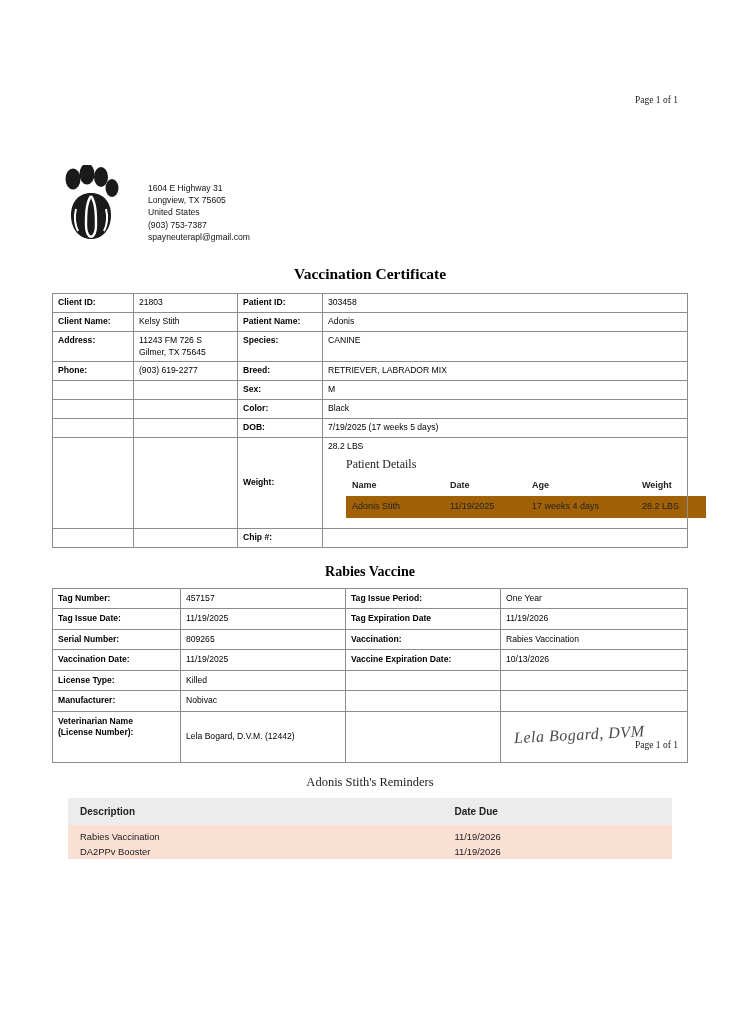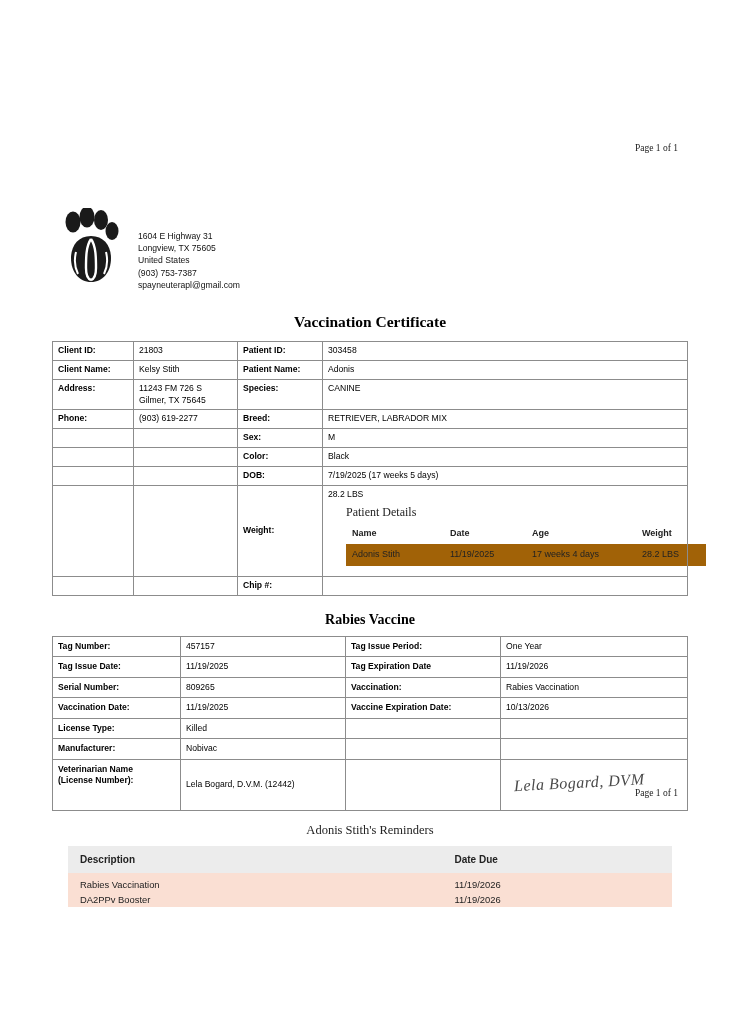--- a/index.html
+++ b/index.html
@@ -13,21 +13,20 @@
     font-family: "Liberation Sans", sans-serif;
     color: #000;
     position: relative;
     overflow: hidden;
   }
   .page {
     position: relative;
     width: 730px;
     height: 768px;
     box-sizing: border-box;
-    margin-top: 48px;
   }
   .page-num {
     position: absolute;
     right: 52px;
     font-size: 9.5px;
     color: #1a1a1a;
     font-family: "Liberation Serif", serif;
   }
   .page-num.top { top: 95px; }
   .page-num.bottom { bottom: 18px; }
@@ -35,22 +34,22 @@
   .content {
     position: absolute;
     left: 52px;
     top: 160px;
     width: 636px;
   }
 
   
   .letterhead {
     display: flex;
-    align-items: flex-start;
-    gap: 18px;
+    align-items: flex-end;
+    gap: 28px;
     padding-left: 10px;
   }
   .paw {
     width: 58px;
     height: 78px;
     position: relative;
     flex: 0 0 58px;
   }
   .addr {
     font-size: 8.6px;

